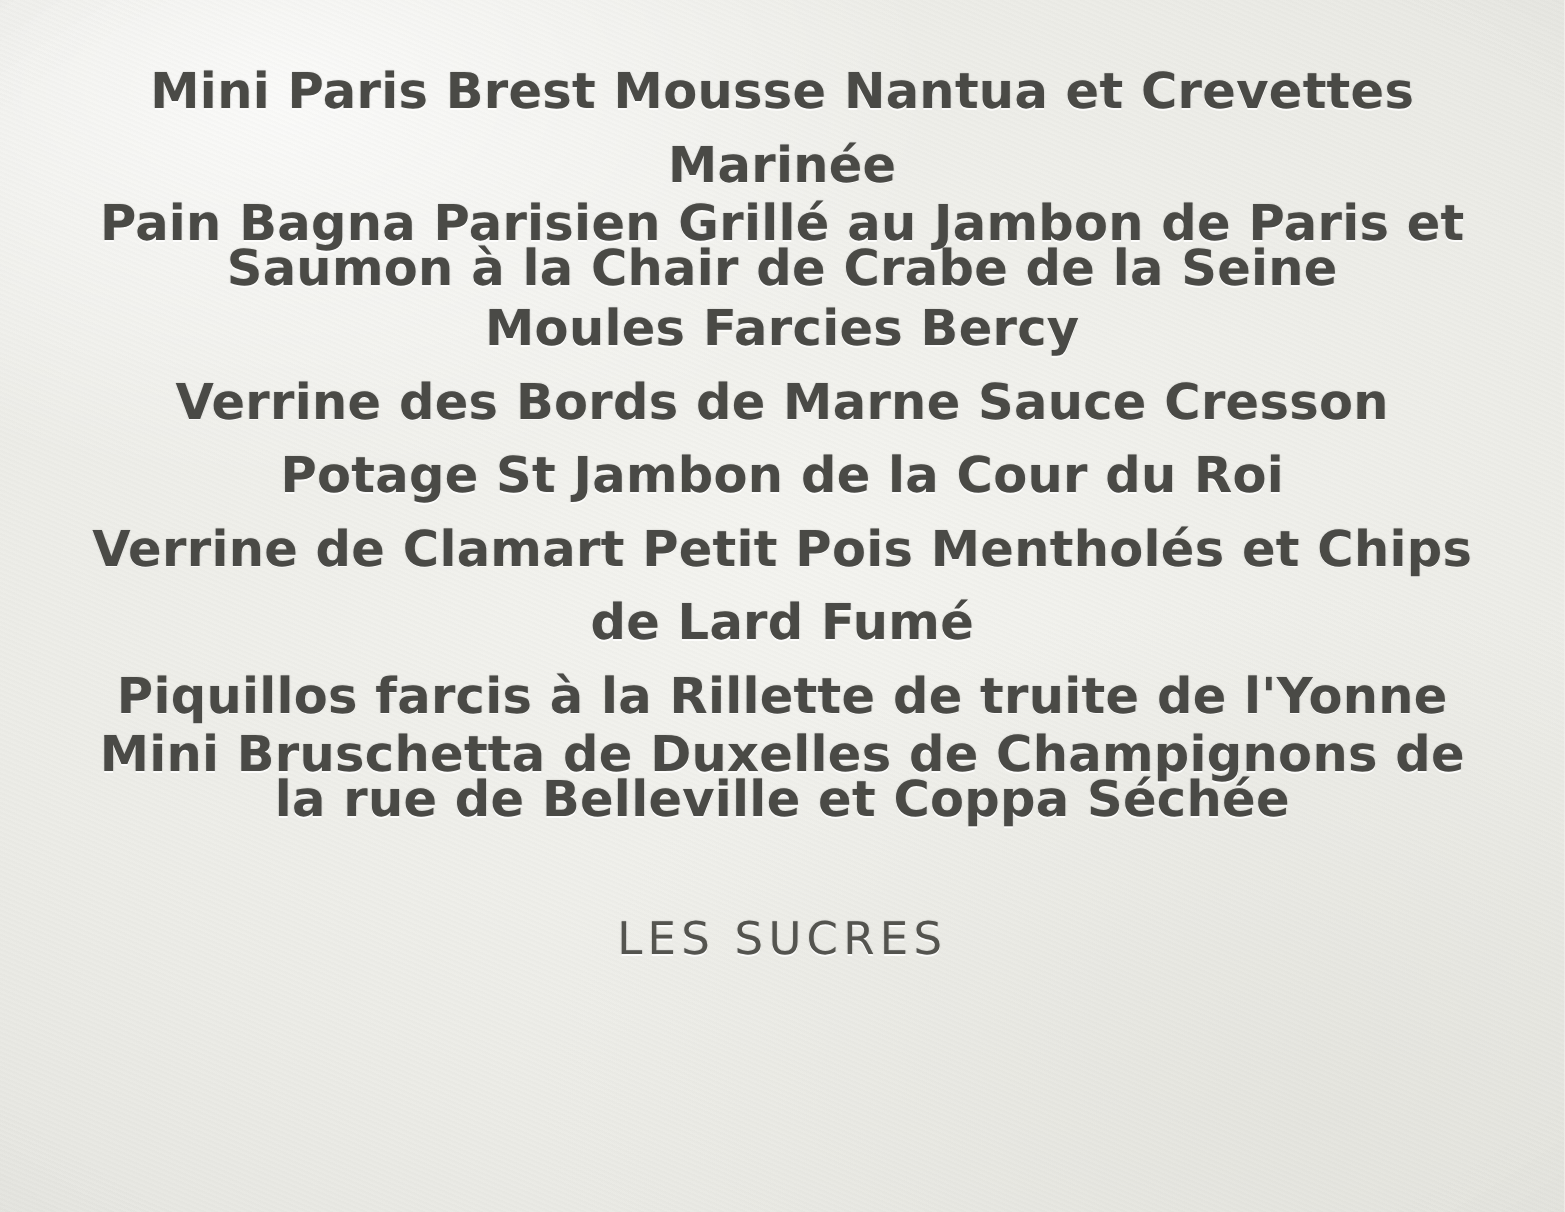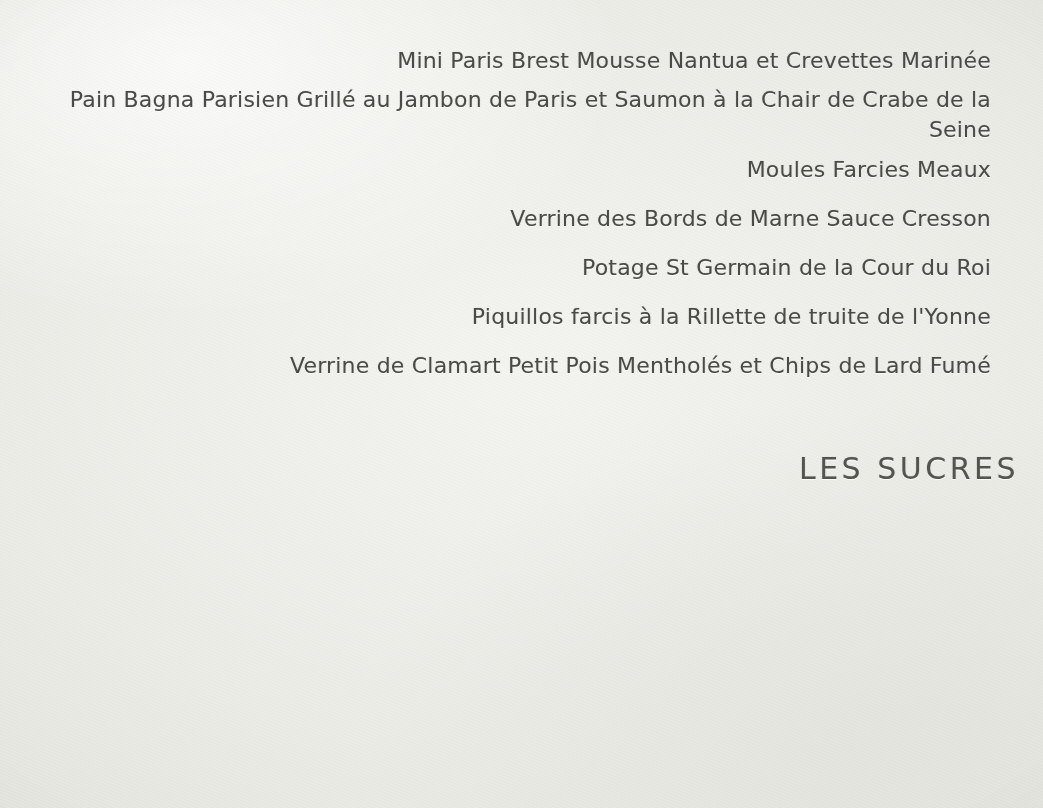--- a/index.html
+++ b/index.html
@@ -34,47 +34,48 @@
     pointer-events: none;
     background:
       radial-gradient(ellipse 120% 110% at 50% 50%, rgba(0,0,0,0) 55%, rgba(90,90,85,0.10) 100%),
       repeating-linear-gradient(23deg, rgba(255,255,255,0.035) 0px, rgba(255,255,255,0.035) 1px, rgba(0,0,0,0.012) 2px, rgba(0,0,0,0.012) 3px);
     mix-blend-mode: multiply;
     opacity: 0.9;
   }
 
   .menu-line {
     position: relative;
-    text-align: right;
+    text-align: center;
     color: #4a4a46;
     font-family: "DejaVu Sans", sans-serif;
-    font-size: 22px;
+    font-size: 33px;
     line-height: 49px;
     letter-spacing: 0.2px;
     white-space: normal;
     text-shadow:
       0 1px 0 rgba(255,255,255,0.85),
       0 0 1px rgba(60,60,56,0.35);
     padding: 0 28px;
+    font-weight: bold;
   }
 
   .menu-line.wrapped {
     line-height: 30px;
   }
 
   .spacer-lg {
     height: 58px;
   }
   .spacer-sm {
     height: 18px;
   }
 
   #section-heading {
     position: relative;
-    text-align: right;
+    text-align: center;
     color: #54544f;
     font-family: "DejaVu Sans", sans-serif;
     font-size: 30px;
     letter-spacing: 3.5px;
     line-height: 42px;
     text-shadow:
       0 1px 0 rgba(255,255,255,0.85),
       0 0 1px rgba(60,60,56,0.35);
   }
 
@@ -86,25 +87,26 @@
 <body>
 
 <div id="menu-page">
 
   <div id="paper-grain"></div>
 
   <div id="top-pad"></div>
 
   <div class="menu-line">Mini Paris Brest Mousse Nantua et Crevettes Marinée</div>
   <div class="menu-line wrapped">Pain Bagna Parisien Grillé au Jambon de Paris et Saumon à la Chair de Crabe de la Seine</div>
-  <div class="menu-line">Moules Farcies Meaux</div>
+  <div class="menu-line">Moules Farcies Bercy</div>
   <div class="menu-line">Verrine des Bords de Marne Sauce Cresson</div>
-  <div class="menu-line">Potage St Germain  de la Cour du Roi</div>
+  <div class="menu-line">Potage St Jambon  de la Cour du Roi</div>
+  <div class="menu-line">Verrine de Clamart Petit Pois Mentholés et Chips de Lard Fumé</div>
   <div class="menu-line">Piquillos farcis à la Rillette de truite de l'Yonne</div>
-  <div class="menu-line">Verrine de Clamart Petit Pois Mentholés et Chips de Lard Fumé</div>
+  <div class="menu-line wrapped">Mini Bruschetta de Duxelles de Champignons de la rue de Belleville et Coppa Séchée</div>
 
   <div class="spacer-lg"></div>
 
   <div id="section-heading">LES SUCRES</div>
 
   <div class="spacer-sm"></div>
 
 </div>
 
 </body></html>

